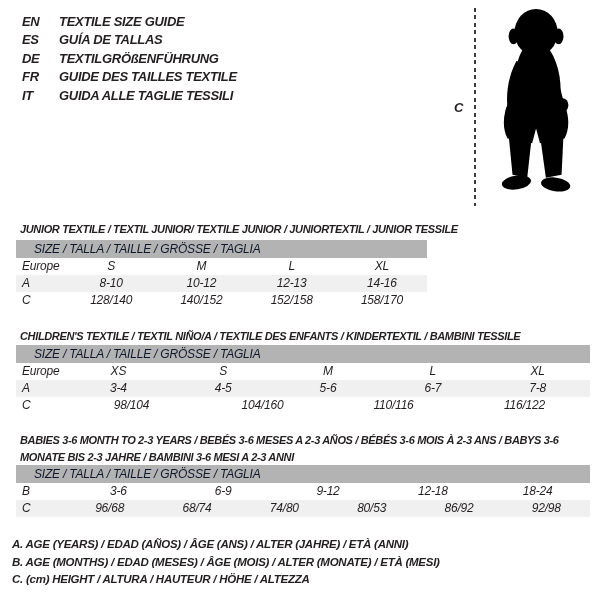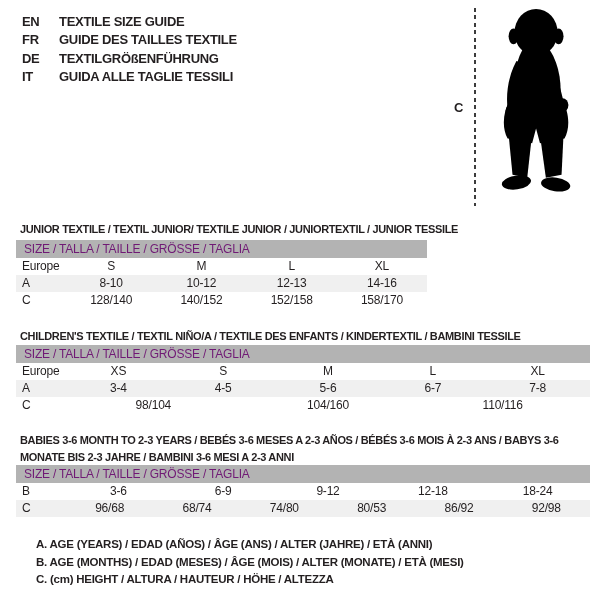--- a/index.html
+++ b/index.html
@@ -6,20 +6,21 @@
     margin: 0; padding: 0;
     width: 600px; height: 600px;
     background: #ffffff;
     overflow: hidden;
     font-family: "Liberation Sans", sans-serif;
   }
   .page {
     position: relative;
     width: 541px; height: 600px;
     color: var(--text, #231f20);
+    font-style: italic;
   }
 
   
   .lang-block { position: absolute; left: 22px; top: 12px; }
   .lang-row { display: flex; height: 18.5px; align-items: center;
               font-weight: bold; font-size: 13px; letter-spacing: -0.3px; }
   .lang-code { width: 37px; flex: 0 0 37px; }
   .lang-label { white-space: nowrap; }
 
   
@@ -45,50 +46,54 @@
   #title-babies   { top: 423px; width: 560px; white-space: normal; }
 
   
   .size-table { position: absolute; left: 16px; font-size: 12px; letter-spacing: -0.2px; }
   #table-junior   { top: 240px; width: 411px; }
   #table-children { top: 345px; width: 574px; }
   #table-babies   { top: 465px; width: 574px; }
   .t-header {
     background: var(--bar, #b3b3b3);
     height: 18px; line-height: 18px;
-    padding-left: 8px; box-sizing: border-box;
-    color: #701a75; white-space: nowrap;
+    padding-left: 18px; box-sizing: border-box;
+    color: #0f172a; white-space: nowrap;
   }
   .t-row { display: flex; height: 17px; line-height: 17px; }
   .t-row.alt { background: var(--rowalt, #f0f0f0); }
   .t-label { width: 50px; flex: 0 0 50px; padding-left: 6px; box-sizing: border-box; }
   .t-cell { flex: 1; text-align: center; }
 
   
-  .footnotes { position: absolute; left: 36px; top: 536px;
+  .footnotes { position: absolute; left: 12px; top: 536px;
                font-weight: bold; font-size: 11.5px; letter-spacing: -0.25px; }
   .footnote { height: 17.5px; line-height: 17.5px; white-space: nowrap; }
 </style>
 </head>
 <body>
 
 <div class="page" style="--text: #231f20; --bar: #b3b3b3; --rowalt: #f0f0f0;">
 
   <div class="lang-block">
       <div class="lang-row">
         <div class="lang-code">EN</div>
         <div class="lang-label">TEXTILE SIZE GUIDE</div>
       </div>
       <div class="lang-row">
+        <div class="lang-code">ES</div>
+        <div class="lang-label">GUÍA DE TALLAS</div>
+      </div>
+      <div class="lang-row">
+        <div class="lang-code">DE</div>
+        <div class="lang-label">TEXTILGRÖßENFÜHRUNG</div>
+      </div>
+      <div class="lang-row">
         <div class="lang-code">FR</div>
         <div class="lang-label">GUIDE DES TAILLES TEXTILE</div>
-      </div>
-      <div class="lang-row">
-        <div class="lang-code">DE</div>
-        <div class="lang-label">TEXTILGRÖßENFÜHRUNG</div>
       </div>
       <div class="lang-row">
         <div class="lang-code">IT</div>
         <div class="lang-label">GUIDA ALLE TAGLIE TESSILI</div>
       </div>
     </div>
 
   <div class="figure-block">
     <div class="measure-line"></div>
     <div class="figure-label">C</div>
@@ -152,20 +157,21 @@
         <div class="t-cell">4-5</div>
         <div class="t-cell">5-6</div>
         <div class="t-cell">6-7</div>
         <div class="t-cell">7-8</div>
       </div>
       <div class="t-row">
         <div class="t-label">C</div>
         <div class="t-cell">98/104</div>
         <div class="t-cell">104/160</div>
         <div class="t-cell">110/116</div>
+        <div class="t-cell">116/122</div>
       </div>
     </div>
 
   <h2 class="section-title" id="title-babies">BABIES 3-6 MONTH TO 2-3 YEARS / BEBÉS 3-6 MESES A 2-3 AÑOS / BÉBÉS 3-6 MOIS À 2-3 ANS / BABYS 3-6 MONATE BIS 2-3 JAHRE / BAMBINI 3-6 MESI A 2-3 ANNI</h2>
   <div class="size-table" id="table-babies">
       <div class="t-header">SIZE / TALLA / TAILLE / GRÖSSE / TAGLIA</div>
       <div class="t-row">
         <div class="t-label">B</div>
         <div class="t-cell">3-6</div>
         <div class="t-cell">6-9</div>

